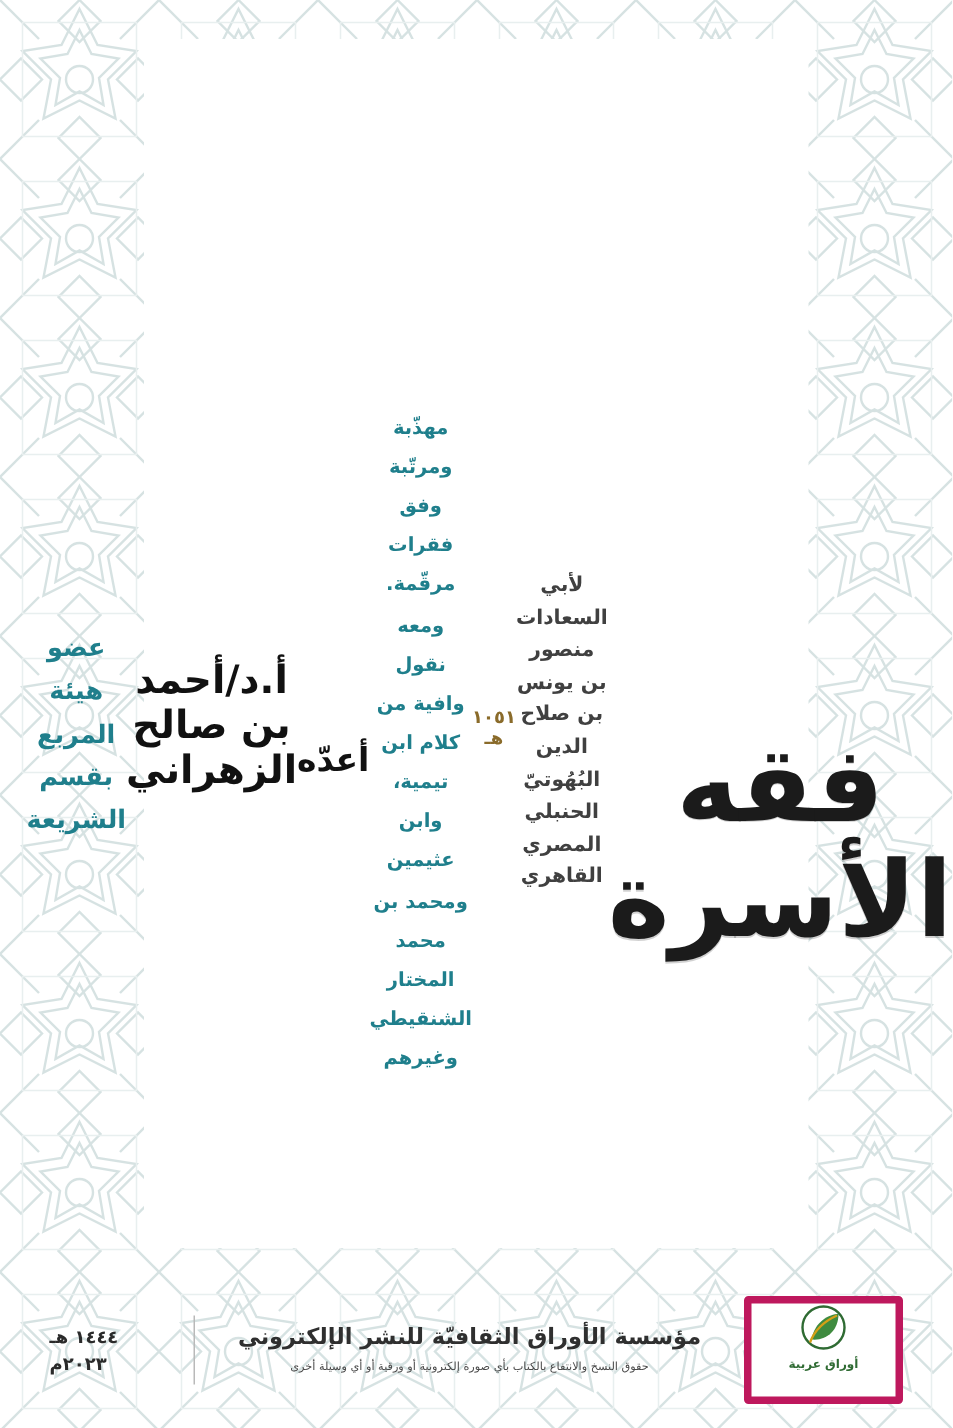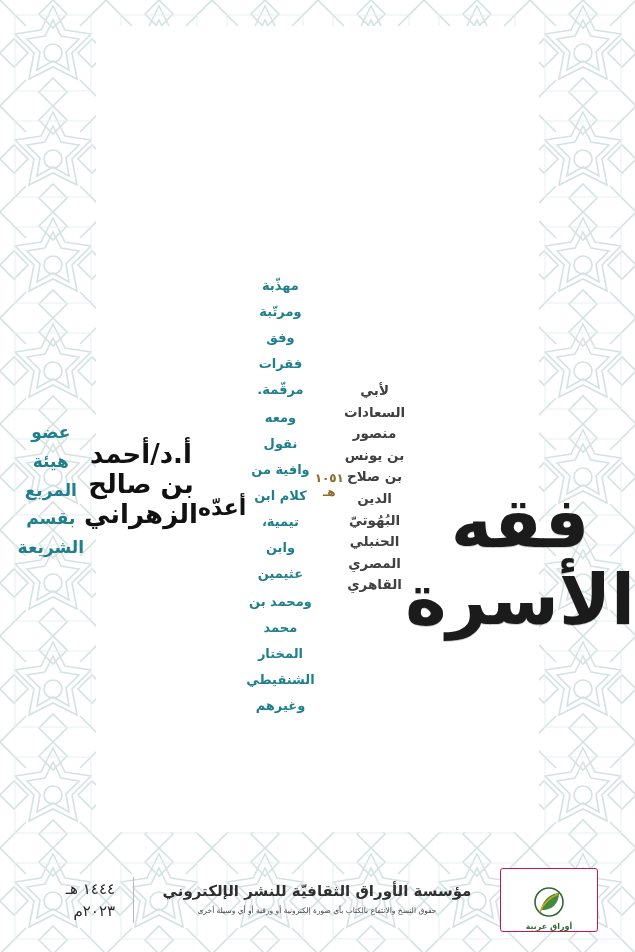--- a/index.html
+++ b/index.html
@@ -131,24 +131,24 @@
     display: flex;
     align-items: center;
     justify-content: center;
     gap: 18px;
     padding: 0 26px;
     box-sizing: border-box;
   }
   .footer-hijri {
     display: flex;
     flex-direction: column;
-    align-items: flex-start;
+    align-items: flex-end;
     color: #2a2a2a;
-    font-size: 15px;
-    font-weight: normal;
+    font-size: 12px;
+    font-weight: bold;
     line-height: 1.5;
     min-width: 78px;
   }
   .footer-divider {
     width: 1px;
     height: 46px;
     background: #b9b9b9;
   }
   .footer-center {
     flex: 1;
@@ -163,27 +163,27 @@
   }
   .publisher-line {
     margin-top: 5px;
     color: #4a4a4a;
     font-size: 7.5px;
     line-height: 1.7;
   }
   .logo-box {
     width: 96px;
     height: 62px;
-    border: 1px solid #be185d;
+    border: 5px solid #be185d;
     border-radius: 3px;
     background: #ffffff;
     display: flex;
     flex-direction: column;
     align-items: center;
-    justify-content: flex-end;
+    justify-content: flex-start;
     gap: 2px;
   }
   .logo-mark {
     width: 40px;
     height: 34px;
     position: relative;
   }
   .logo-caption {
     font-size: 8px;
     color: #2f6b33;

